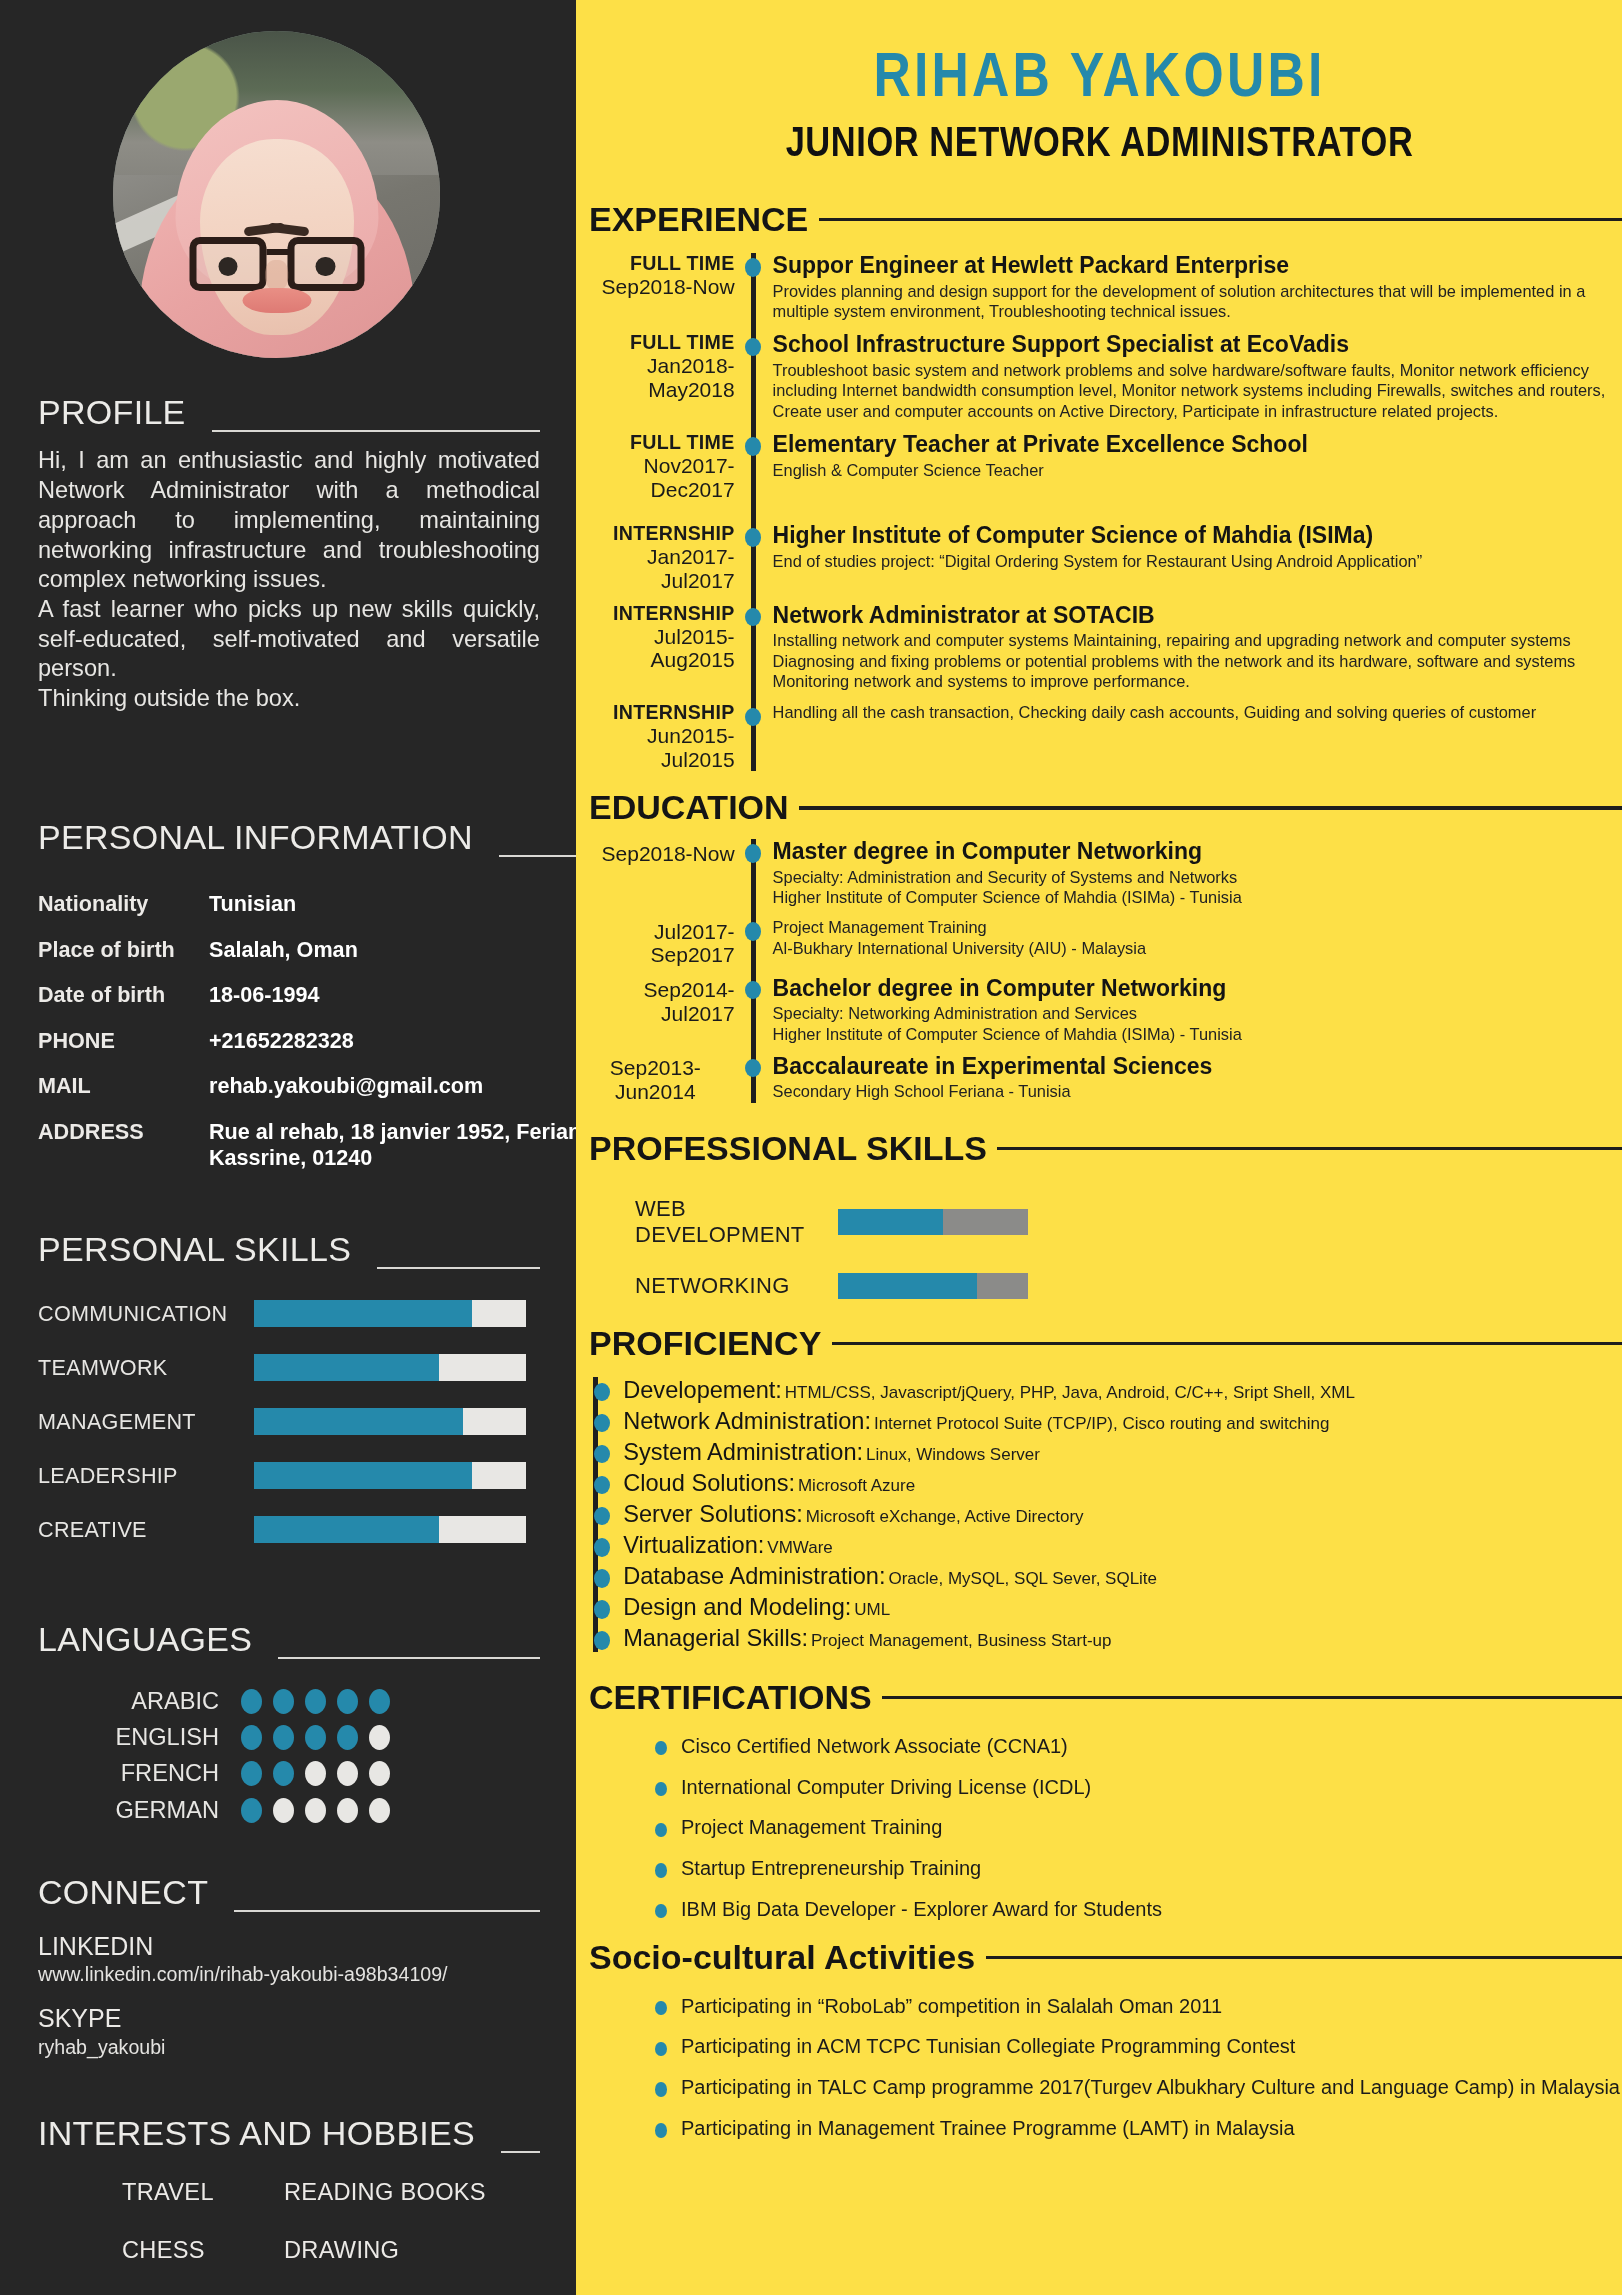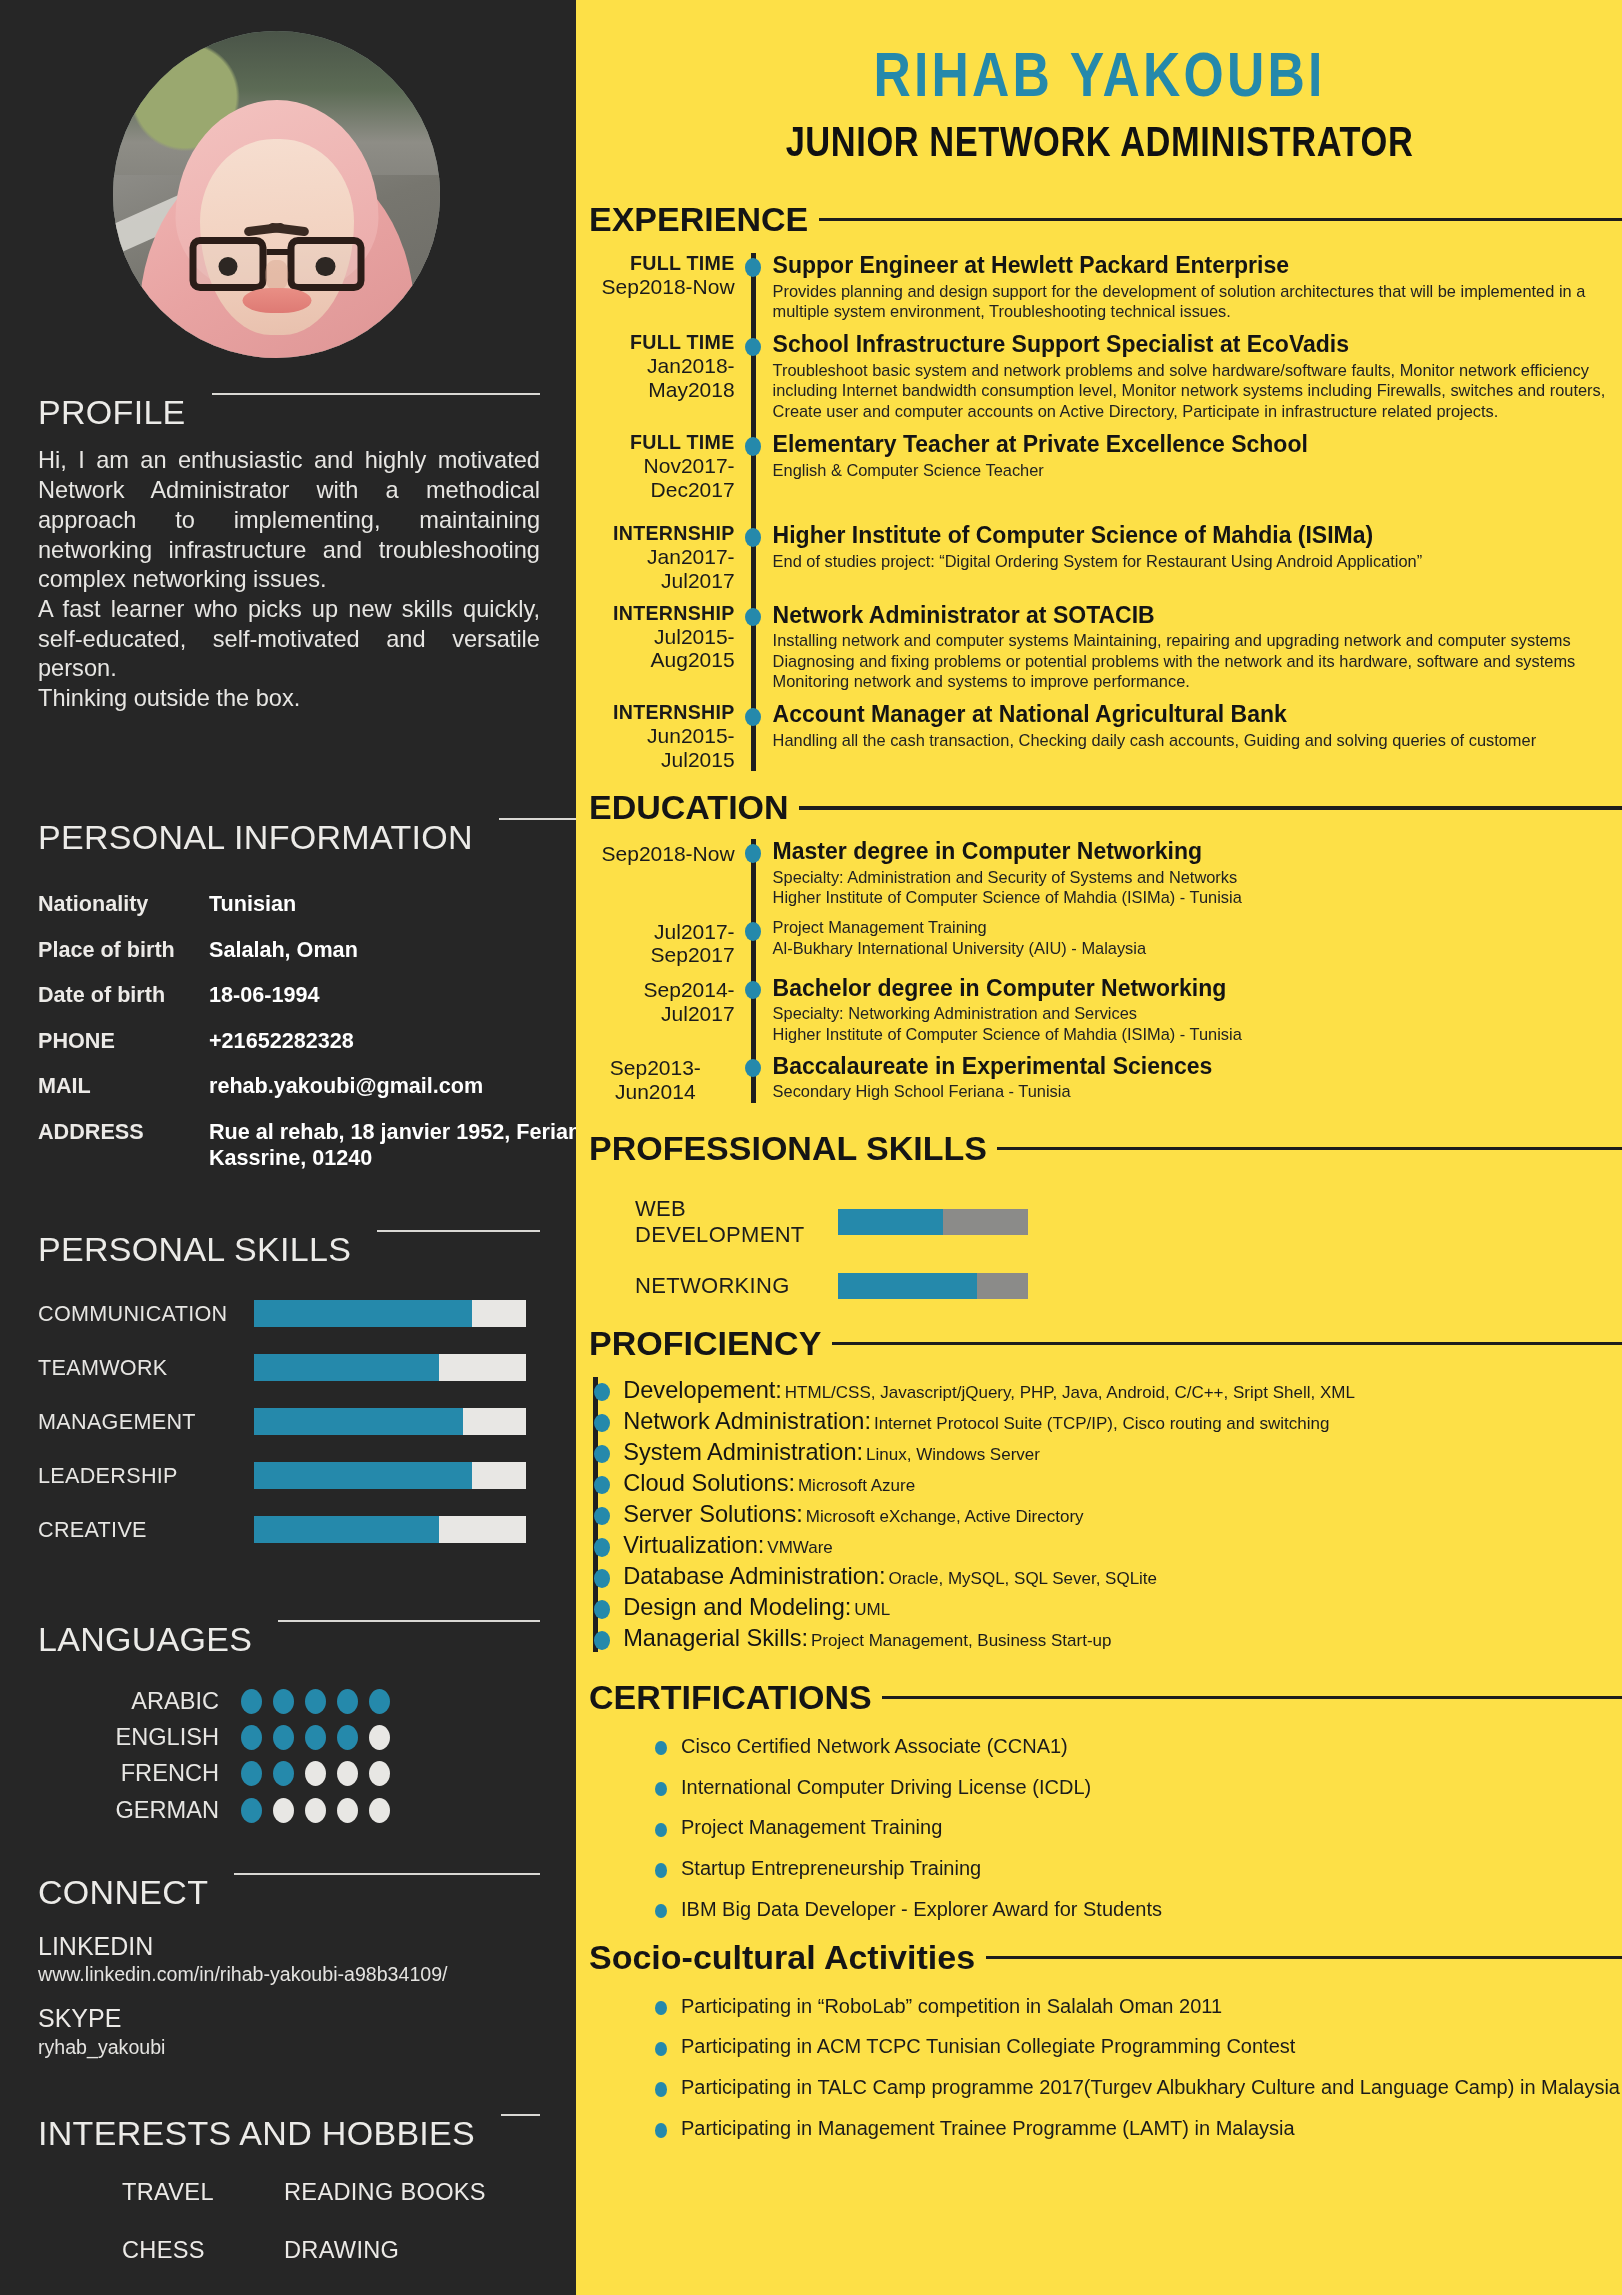--- a/index.html
+++ b/index.html
@@ -84,21 +84,21 @@
   .bridge{ position:absolute; left:77px; top:11.8px; width:22px; height:5.9px; background:#2b1d18; }
   .pupil{ position:absolute; top:19.6px; width:19.6px; height:19.6px; background:#2d2723; border-radius:50%; }
   .pupil.l{ left:29px; } .pupil.r{ right:29px; }
   .nose{ position:absolute; left:50%; top:62%; transform:translateX(-50%); width:23.6px; height:30px;
          background: rgba(214,166,144,.45); border-radius:40%; }
   .lips{ position:absolute; left:50%; top:76%; transform:translateX(-50%); width:69px; height:25px;
          background: linear-gradient(180deg,#e98f85 0%, #de7a74 100%); border-radius:50%/60%; }
 
   
   .sec-h {
-    display: flex; align-items: flex-start;
+    display: flex; align-items: flex-end;
     gap: 26px;
     font-size: 34px; font-weight: 400; letter-spacing: 0.3px;
     color: #ecebe8;
     white-space: nowrap;
   }
   .sec-h .rule { flex: 1 1 auto; height: 2px; background: #d9d8d4; }
 
   .side-pad { padding: 0 36px 0 38px; }
 
   .profile-text { font-size: 23.6px; line-height: 1.26; text-align: justify; color:#e7e6e3; }
@@ -467,21 +467,20 @@
         </div>
       </div>
 
       <div class="tl-item">
         <div class="tl-left">
           <div class="tl-kind">INTERNSHIP</div>
           <div class="tl-date">Jun2015-Jul2015</div>
         </div>
         <div class="tl-bullet"></div>
         <div class="tl-right">
-          <div class="tl-title">Account Manager at National Agricultural Bank</div>
           <div class="tl-desc">Handling all the cash transaction, Checking daily cash accounts, Guiding and solving queries of customer</div>
         </div>
       </div>
     </div>
   </div>
 
   <div style="margin-top:17px;">
     <div class="msec-h">
       <span>EDUCATION</span>
       <span class="rule"></span>

